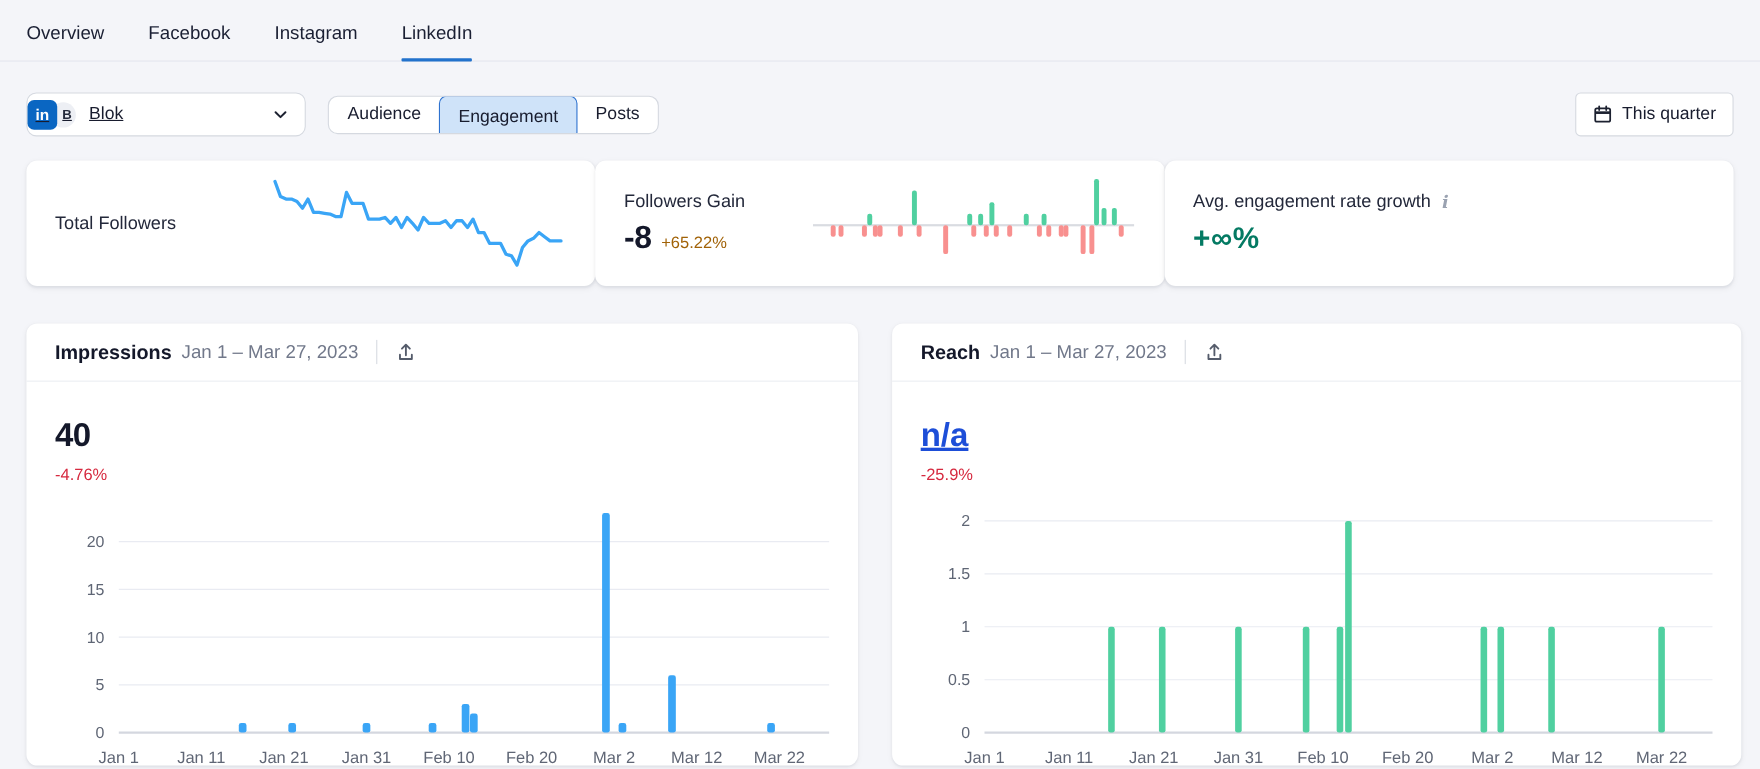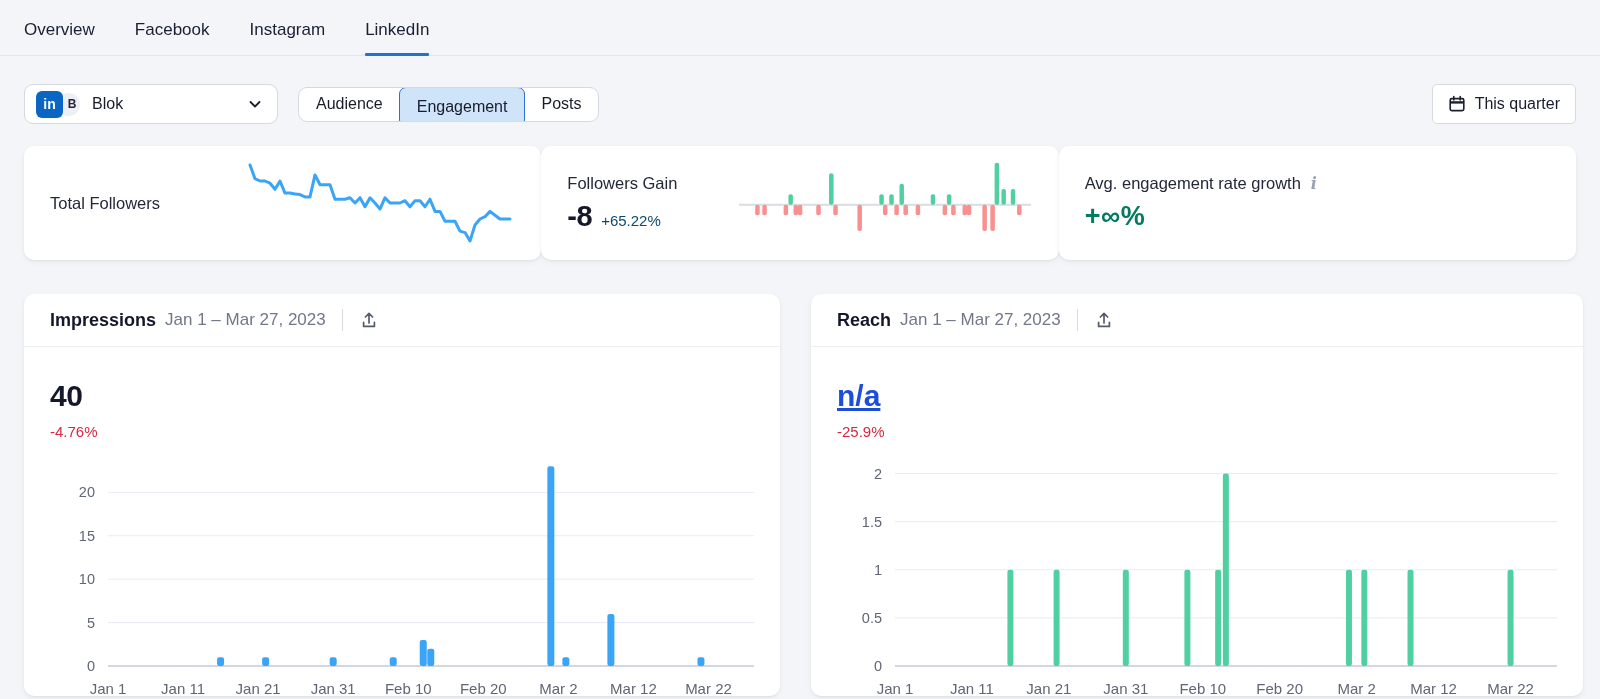--- a/index.html
+++ b/index.html
@@ -22,21 +22,21 @@
   .tab.active::after {
     content:""; position:absolute; left:0; right:0; bottom:-1px; height:3px;
     background:#2272cc; border-radius:1px;
   }
 
   
   .controls { display:flex; align-items:center; padding:28px 24px 0; gap:20px; }
   .account-select {
     display:flex; align-items:center; width:254px; height:40px;
     background:#fff; border:1px solid #d5d9e0; border-radius:9px;
-    padding:0 14px 0 11px; cursor:pointer;
+    padding:0 14px 0 0; cursor:pointer;text-decoration:underline;
   }
   .li-icon {
     width:27px; height:27px; background:#0a66c2; color:#fff; border-radius:6px;
     font-weight:700; font-size:14px; display:flex; align-items:center; justify-content:center;
     z-index:2; flex:none;
   }
   .b-badge {
     width:23px; height:23px; border-radius:50%; background:#edeff4;
     color:#23293a; font-size:12px; font-weight:600;
     display:flex; align-items:center; justify-content:center;
@@ -72,21 +72,21 @@
     box-shadow:0 1px 2px rgba(24,28,46,.06), 0 2px 6px rgba(24,28,46,.05);
   }
   .stat-row { display:flex; padding:22px 24px 12px; }
   .stat-card { flex:1 1 0; height:114px; display:flex; align-items:center; padding:0 22px 0 26px; overflow:hidden; }
   .stat-text { flex:none; width:196px; }
   .stat-title { font-size:16.5px; color:#23283a; display:flex; align-items:center; gap:8px; }
   .stat-value-row { display:flex; align-items:baseline; gap:9px; margin-top:7px; }
   .stat-value { font-size:29px; font-weight:800; color:#14182a; letter-spacing:-.5px; }
   .delta { font-size:15px; font-weight:500; }
   .delta.neg { color:#d6293f; }
-  .delta.pos { color:#0c4a6e; }
+  .delta.pos { color:#a16207; }
   .spark { flex:1 1 auto; min-width:0; }
   .eng-card .stat-text { width:auto; }
   .eng-value { font-size:27px; font-weight:800; color:#047a63; margin-top:8px; letter-spacing:.5px; }
   .info-i {
     font-family:"DejaVu Serif", serif; font-style:italic; font-weight:700;
     color:#9aa2b1; font-size:16px; cursor:pointer; padding:0 2px;
   }
 
   
   .charts-row { display:flex; gap:24px; padding:22px 24px 0; }

